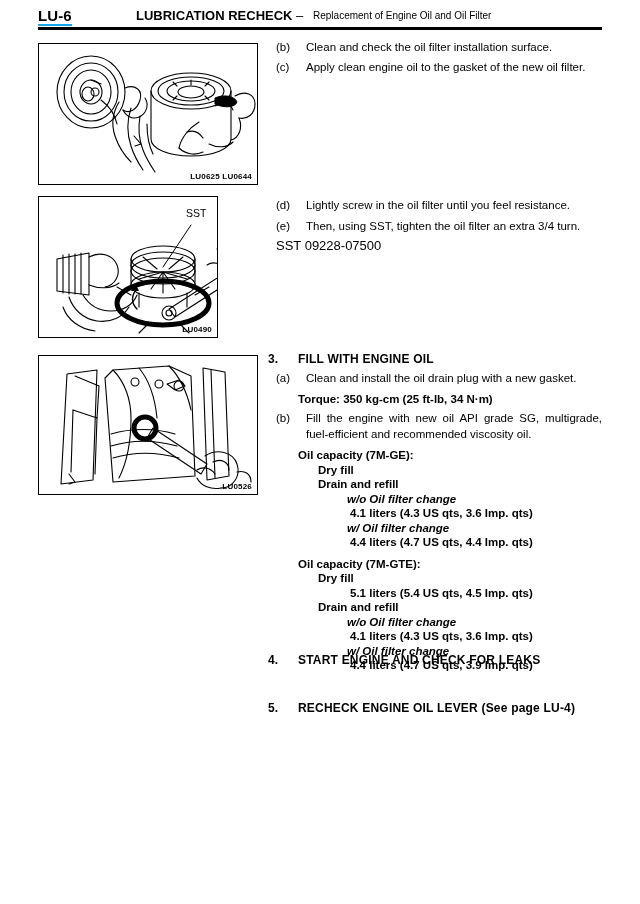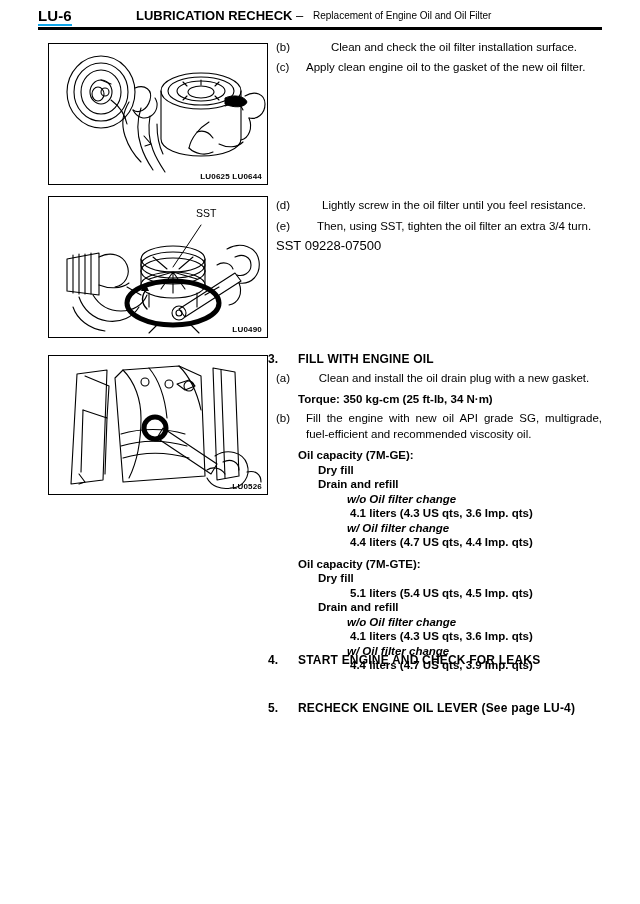--- a/index.html
+++ b/index.html
@@ -66,29 +66,29 @@
     left: 38px;
     top: 27px;
     width: 564px;
     height: 3px;
     background: #000;
   }
 
   
   .figure-box {
     position: absolute;
-    left: 48px;
+    left: 38px;
     border: 1px solid #000;
     background: #fff;
     box-sizing: border-box;
     overflow: hidden;
     padding-left: 20px;
   }
   .fig1 { top: 43px;  width: 220px; height: 142px; }
-  .fig2 { top: 196px; width: 220px; height: 142px; }
+  .fig2 { top: 196px; width: 180px; height: 142px; }
   .fig3 { top: 355px; width: 220px; height: 140px; }
 
   .fig-code {
     position: absolute;
     right: 5px;
     bottom: 3px;
     font-size: 8px;
     font-weight: bold;
     letter-spacing: 0.2px;
     color: #000;
@@ -126,21 +126,21 @@
     top: 0;
     width: 26px;
     font-size: 11.5px;
   }
   .step-text {
     display: block;
     margin-left: 30px;
     font-size: 11.5px;
     text-align: justify;
   }
-  .step-text.nojust { text-align: center; }
+  .step-text.nojust { text-align: left; }
 
   .num-heading {
     position: relative;
     font-size: 12px;
     font-weight: bold;
     line-height: 16px;
   }
   .num-label {
     position: absolute;
     left: 0;

